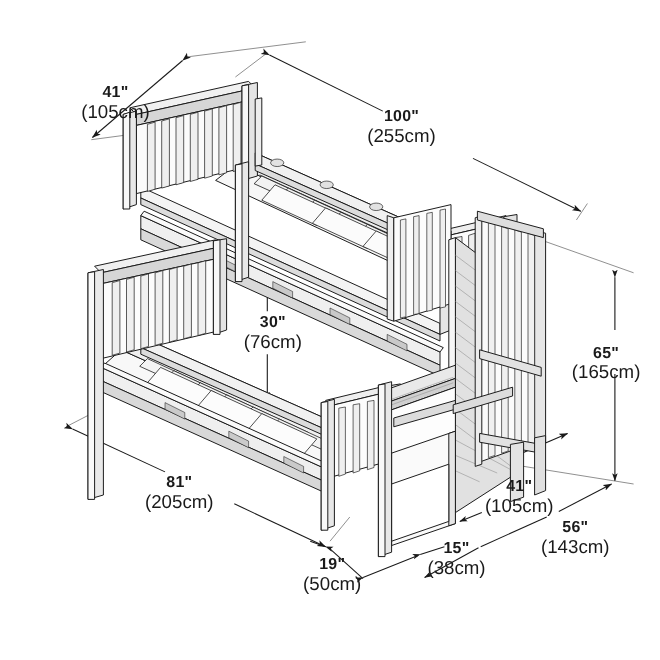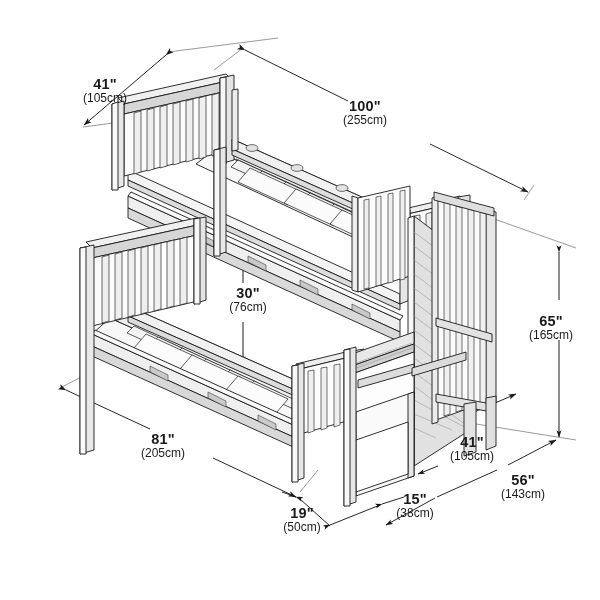--- a/index.html
+++ b/index.html
@@ -37,21 +37,21 @@
     white-space: nowrap;
     user-select: none;
   }
   .dim-label .imp {
     font-size: 14.5px;
     font-weight: bold;
     letter-spacing: 0.2px;
     display: block;
   }
   .dim-label .met {
-    font-size: 12px;
+    font-size: 17px;
     font-weight: normal;
     display: block;
   }
 </style>
 </head>
 <body>
 
 <div id="diagram-root">
 
   <svg class="canvas" viewBox="0 0 600 600" xmlns="http://www.w3.org/2000/svg">

